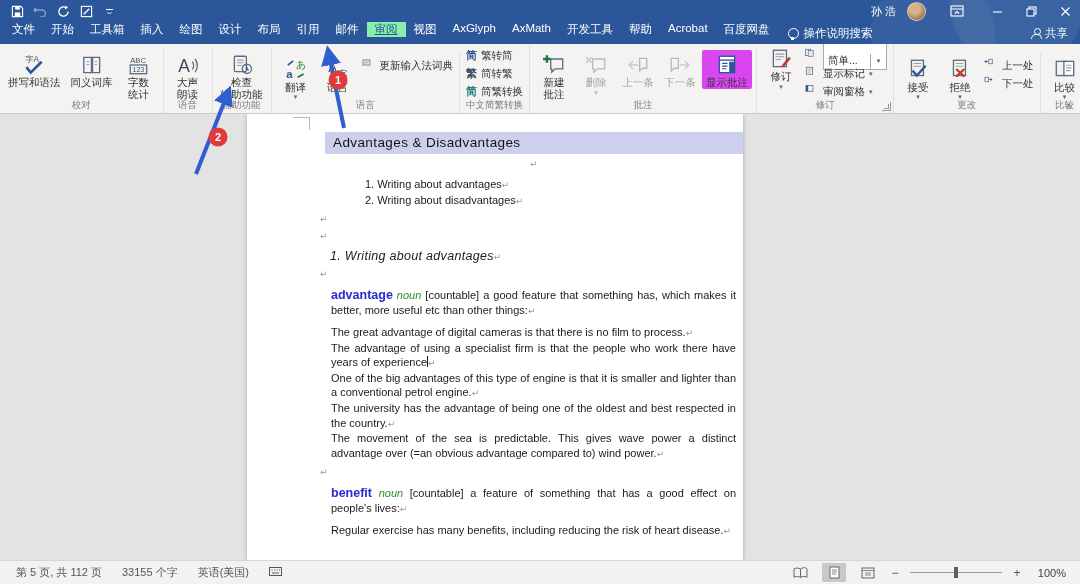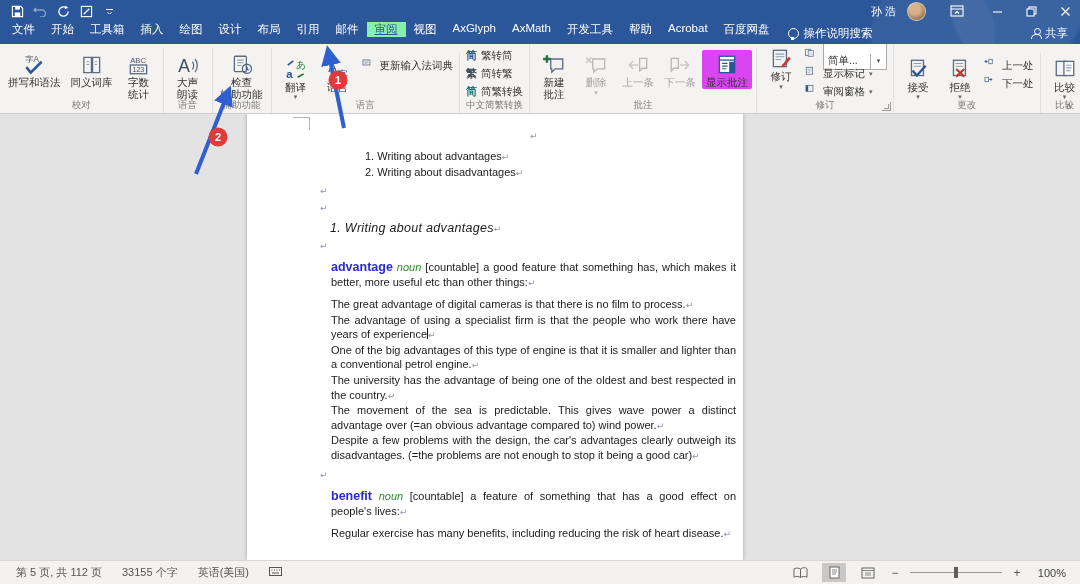--- a/index.html
+++ b/index.html
@@ -444,39 +444,39 @@
           <span class="caret">▾</span>
         </div>
         <div class="glabel">比较</div>
       </div>
       <span class="collapse-ribbon">∧</span>
     </div>
 
   <div class="docarea">
     <div class="page">
       <div class="cornermark"></div>
+      <div class="doc-heading">Advantages &amp; Disadvantages</div>
       <div class="pline" style="margin-left:283px;"><span class="pilcrow">↵</span></div>
       <div class="toc" id="toc">
           <div><span>1. Writing about advantages</span><span class="pilcrow">↵</span></div>
           <div><span>2. Writing about disadvantages</span><span class="pilcrow">↵</span></div>
         </div>
       <div class="gap-p"><span class="pilcrow">↵</span></div>
       <div class="gap-p"><span class="pilcrow">↵</span></div>
       <div class="section-heading"><span>1. Writing about advantages</span><span class="pilcrow">↵</span></div>
       <div class="gap-p"><span class="pilcrow">↵</span></div>
       <div id="entries">
           <div>
             <p class="defline"><span class="headword">advantage</span> <span class="pos">noun</span> <span>[countable] a good feature that something has, which makes it better, more useful etc than other things:</span><span class="pilcrow">↵</span></p>
             <div class="examples">
               <p class="ex"><span>The great advantage of digital cameras is that there is no film to process.</span><span class="pilcrow">↵</span></p>
               <p class="ex"><span>The advantage of using a specialist firm is that the people who work there have years of experience</span><span class="cursorbar"></span><span class="pilcrow">↵</span></p>
               <p class="ex"><span>One of the big advantages of this type of engine is that it is smaller and lighter than a conventional petrol engine.</span><span class="pilcrow">↵</span></p>
               <p class="ex"><span>The university has the advantage of being one of the oldest and best respected in the country.</span><span class="pilcrow">↵</span></p>
               <p class="ex"><span>The movement of the sea is predictable. This gives wave power a distinct advantage over (=an obvious advantage compared to) wind power.</span><span class="pilcrow">↵</span></p>
-              <p class="ex"><span>Despite a few problems with the design, the car's advantages clearly outweigh its disadvantages. (=the problems are not enough to stop it being a good car)</span><span class="pilcrow">↵</span></p>
             </div>
           </div>
           <div>
             <div class="gap-p"><span class="pilcrow">↵</span></div>
             <p class="defline"><span class="headword">benefit</span> <span class="pos">noun</span> <span>[countable] a feature of something that has a good effect on people's lives:</span><span class="pilcrow">↵</span></p>
             <div class="examples">
               <p class="ex"><span>Regular exercise has many benefits, including reducing the risk of heart disease.</span><span class="pilcrow">↵</span></p>
             </div>
           </div>
         </div>

